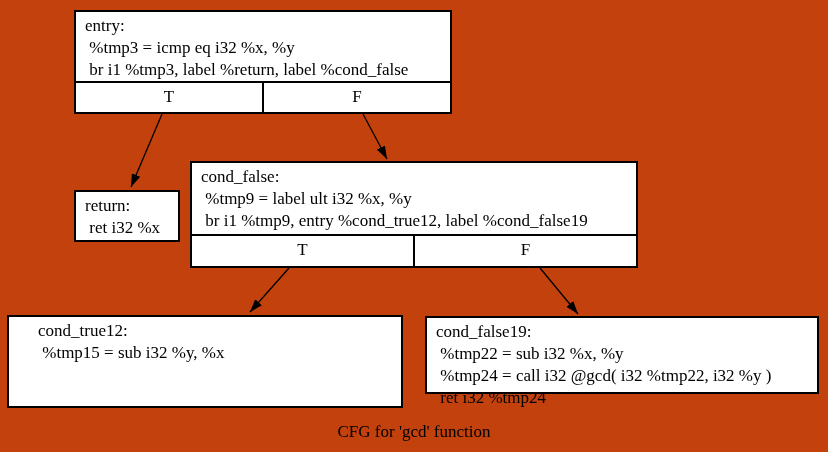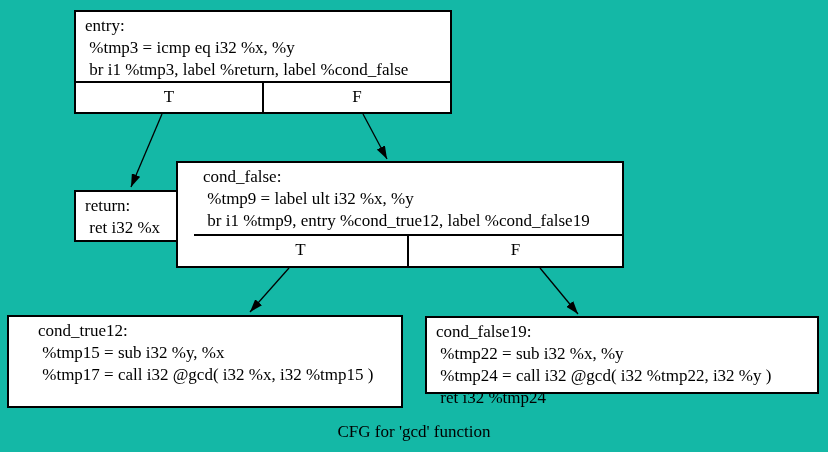--- a/index.html
+++ b/index.html
@@ -4,21 +4,21 @@
   <style>
     html, body {
       margin: 0;
       padding: 0;
       background: #ffffff;
     }
     #canvas {
       position: relative;
       width: 828px;
       height: 452px;
-      background: #14b8a6;
+      background: #c2410c;
       color: #000000;
       font-family: "Liberation Serif", "DejaVu Serif", serif;
       overflow: hidden;
     }
     .node {
       position: absolute;
       box-sizing: border-box;
       border: 2px solid #000000;
       background: #ffffff;
       display: flex;
@@ -94,37 +94,36 @@
     </div>
   </div>
 
   <div class="node" style="left:74px; top:190px; width:106px; height:52px;">
     <div class="node-body">
       <div class="line">return:</div>
       <div class="line"> ret i32 %x</div>
     </div>
   </div>
 
-  <div class="node" style="left:176px; top:161px; width:448px; height:107px;padding-left:16px;">
+  <div class="node" style="left:190px; top:161px; width:448px; height:107px;">
     <div class="node-body">
       <div class="line">cond_false:</div>
       <div class="line"> %tmp9 = label ult i32 %x, %y</div>
       <div class="line"> br i1 %tmp9, entry %cond_true12, label %cond_false19</div>
     </div>
     <div class="tf-row">
       <div class="tf-cell">T</div>
       <div class="tf-cell">F</div>
     </div>
   </div>
 
   <div class="node" style="left:7px; top:315px; width:396px; height:93px;padding-left:20px;">
     <div class="node-body">
       <div class="line">cond_true12:</div>
       <div class="line"> %tmp15 = sub i32 %y, %x</div>
-      <div class="line"> %tmp17 = call i32 @gcd( i32 %x, i32 %tmp15 )</div>
     </div>
   </div>
 
   <div class="node" style="left:425px; top:316px; width:394px; height:78px;">
     <div class="node-body">
       <div class="line">cond_false19:</div>
       <div class="line"> %tmp22 = sub i32 %x, %y</div>
       <div class="line"> %tmp24 = call i32 @gcd( i32 %tmp22, i32 %y )</div>
       <div class="line"> ret i32 %tmp24</div>
     </div>

